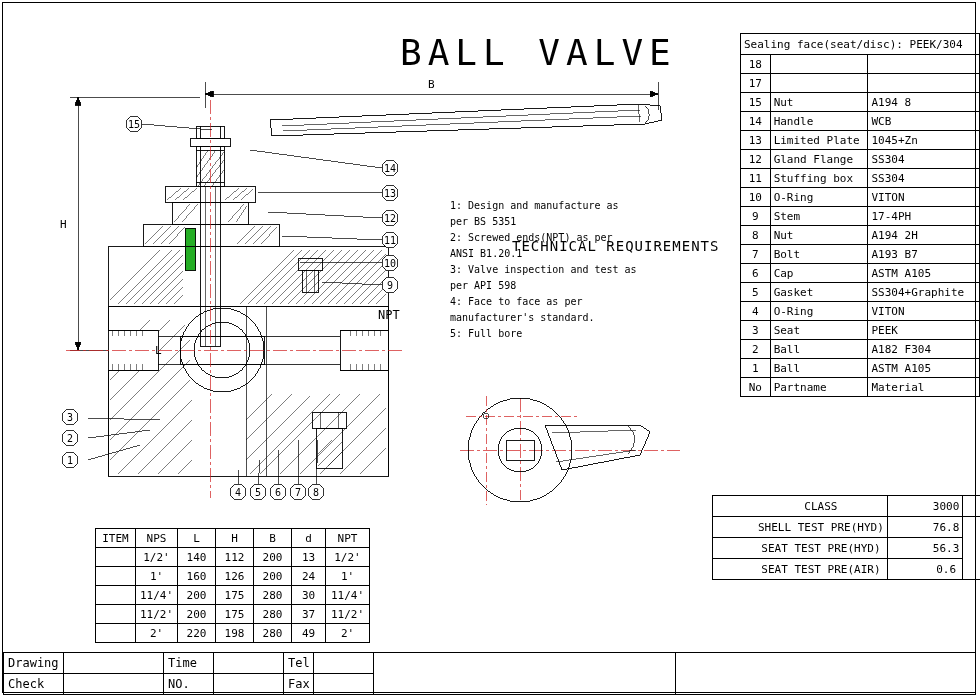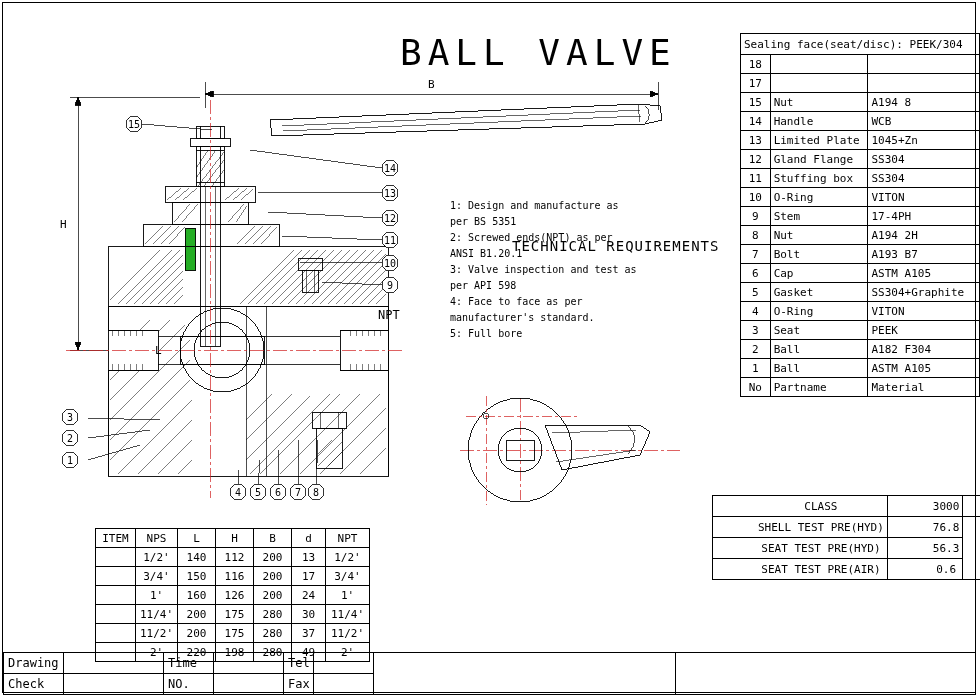--- a/index.html
+++ b/index.html
@@ -482,29 +482,20 @@
           <td class="c0"></td>
           <td class="c1">1/2'</td>
           <td class="c2">140</td>
           <td class="c3">112</td>
           <td class="c4">200</td>
           <td class="c5">13</td>
           <td class="c6">1/2'</td>
         </tr>
         <tr>
           <td class="c0"></td>
-          <td class="c1">3/4'</td>
-          <td class="c2">150</td>
-          <td class="c3">116</td>
-          <td class="c4">200</td>
-          <td class="c5">17</td>
-          <td class="c6">3/4'</td>
-        </tr>
-        <tr>
-          <td class="c0"></td>
           <td class="c1">1'</td>
           <td class="c2">160</td>
           <td class="c3">126</td>
           <td class="c4">200</td>
           <td class="c5">24</td>
           <td class="c6">1'</td>
         </tr>
         <tr>
           <td class="c0"></td>
           <td class="c1">11/4'</td>

